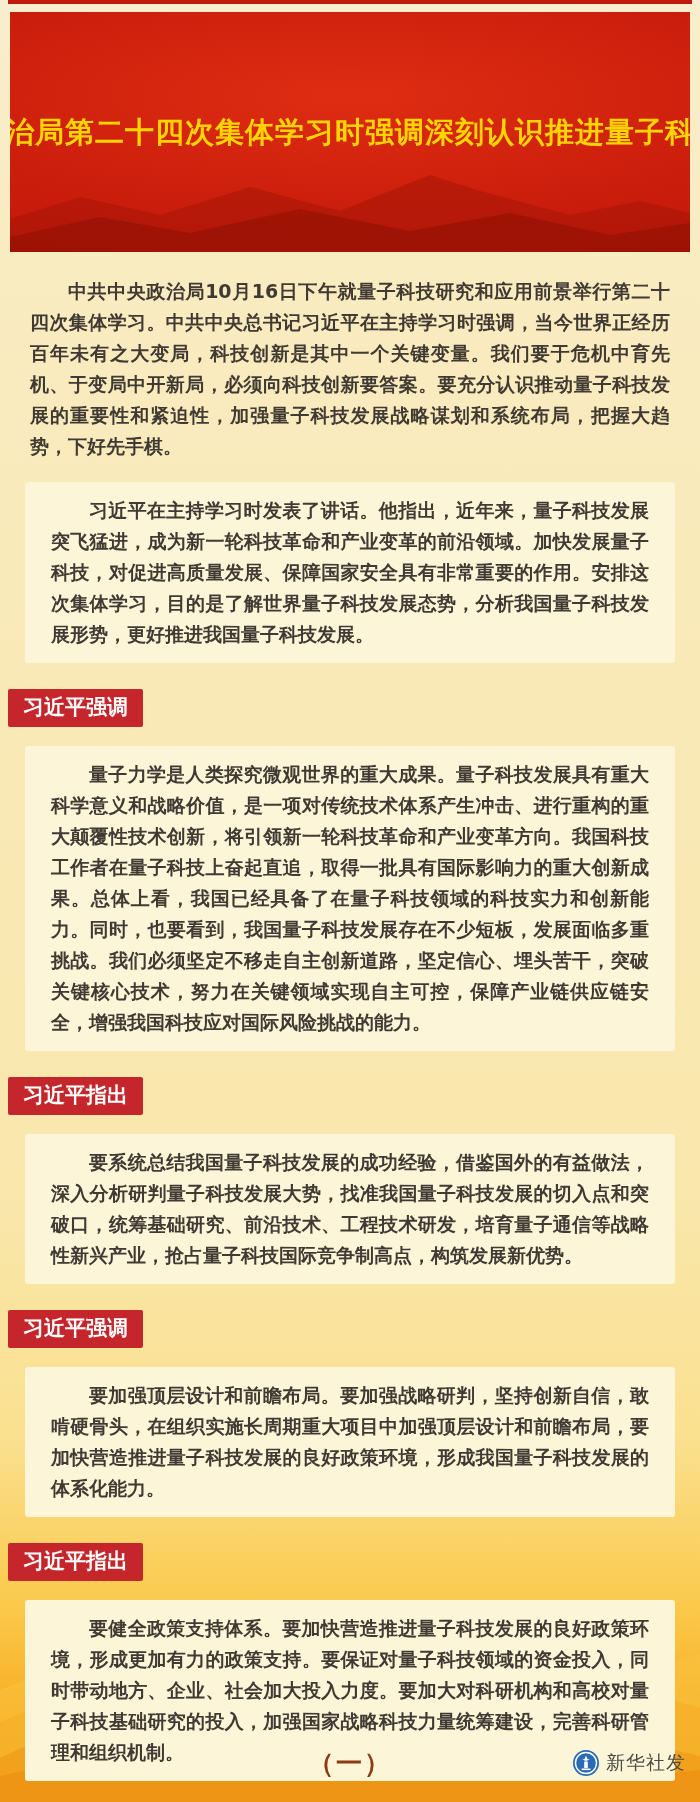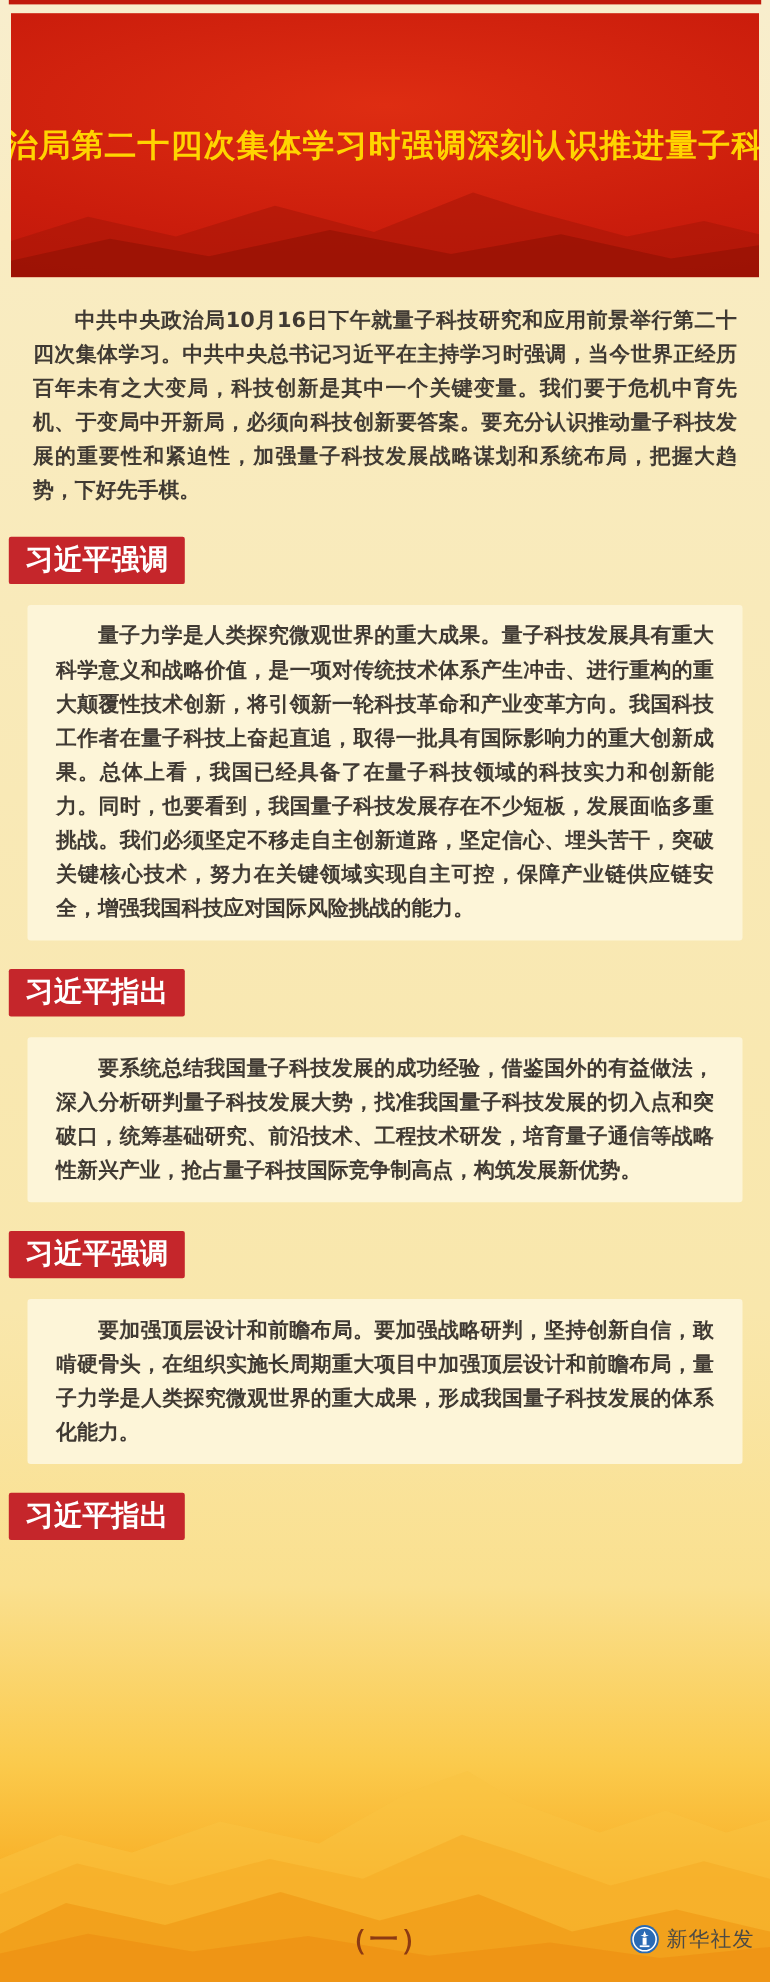--- a/index.html
+++ b/index.html
@@ -38,21 +38,21 @@
     text-align:justify;text-indent:2em;margin:0;
   }
   .p-plain{margin:24px 30px 0 30px;}
   .box{
     margin:20px 25px 0 25px;background:#fdf5d8;border-radius:3px;
     padding:13px 26px;
   }
   .section{margin-top:26px;}
   .badge{
     display:inline-block;margin-left:8px;background:#c5262b;color:#ffffff;
-    font-size:26px;font-weight:bold;line-height:1;padding:8px 15px 9px 15px;
+    font-size:21px;font-weight:bold;line-height:1;padding:8px 15px 9px 15px;
     border-radius:2px;
   }
   .section .box{margin-top:19px;}
   .mountains{
     position:absolute;left:0;bottom:0;width:700px;height:230px;z-index:0;
   }
   .footer{
     position:absolute;left:0;bottom:20px;width:700px;height:40px;z-index:3;
   }
   .page-number{
@@ -85,44 +85,50 @@
       <path d="M0,80 L90,60 L180,76 L290,52 L400,74 L500,56 L600,78 L680,66 L680,95 L0,95 Z" fill="#8f1004" opacity="0.6"></path>
     </svg>
     <div class="banner-line">习近平在中央政治局第二十四次集体学习时强调</div>
     <div class="banner-line">深刻认识推进量子科技发展重大意义</div>
   </div>
 
   <div class="content">
 
     <p class="para p-plain">中共中央政治局10月16日下午就量子科技研究和应用前景举行第二十四次集体学习。中共中央总书记习近平在主持学习时强调，当今世界正经历百年未有之大变局，科技创新是其中一个关键变量。我们要于危机中育先机、于变局中开新局，必须向科技创新要答案。要充分认识推动量子科技发展的重要性和紧迫性，加强量子科技发展战略谋划和系统布局，把握大趋势，下好先手棋。</p>
 
+    <div class="box">
+      <p class="para">习近平在主持学习时发表了讲话。他指出，近年来，量子科技发展突飞猛进，成为新一轮科技革命和产业变革的前沿领域。加快发展量子科技，对促进高质量发展、保障国家安全具有非常重要的作用。安排这次集体学习，目的是了解世界量子科技发展态势，分析我国量子科技发展形势，更好推进我国量子科技发展。</p>
+    </div>
 
     <div class="section">
       <div class="badge">习近平强调</div>
       <div class="box">
         <p class="para">量子力学是人类探究微观世界的重大成果。量子科技发展具有重大科学意义和战略价值，是一项对传统技术体系产生冲击、进行重构的重大颠覆性技术创新，将引领新一轮科技革命和产业变革方向。我国科技工作者在量子科技上奋起直追，取得一批具有国际影响力的重大创新成果。总体上看，我国已经具备了在量子科技领域的科技实力和创新能力。同时，也要看到，我国量子科技发展存在不少短板，发展面临多重挑战。我们必须坚定不移走自主创新道路，坚定信心、埋头苦干，突破关键核心技术，努力在关键领域实现自主可控，保障产业链供应链安全，增强我国科技应对国际风险挑战的能力。</p>
       </div>
     </div>
 
     <div class="section">
       <div class="badge">习近平指出</div>
       <div class="box">
         <p class="para">要系统总结我国量子科技发展的成功经验，借鉴国外的有益做法，深入分析研判量子科技发展大势，找准我国量子科技发展的切入点和突破口，统筹基础研究、前沿技术、工程技术研发，培育量子通信等战略性新兴产业，抢占量子科技国际竞争制高点，构筑发展新优势。</p>
       </div>
     </div>
 
     <div class="section">
       <div class="badge">习近平强调</div>
       <div class="box">
-        <p class="para">要加强顶层设计和前瞻布局。要加强战略研判，坚持创新自信，敢啃硬骨头，在组织实施长周期重大项目中加强顶层设计和前瞻布局，量子力学是人类探究微观世界的重大成果，形成我国量子科技发展的体系化能力。</p>
+        <p class="para">要加强顶层设计和前瞻布局。要加强战略研判，坚持创新自信，敢啃硬骨头，在组织实施长周期重大项目中加强顶层设计和前瞻布局，要加快营造推进量子科技发展的良好政策环境，形成我国量子科技发展的体系化能力。</p>
       </div>
     </div>
 
     <div class="section">
       <div class="badge">习近平指出</div>
+      <div class="box">
+        <p class="para">要健全政策支持体系。要加快营造推进量子科技发展的良好政策环境，形成更加有力的政策支持。要保证对量子科技领域的资金投入，同时带动地方、企业、社会加大投入力度。要加大对科研机构和高校对量子科技基础研究的投入，加强国家战略科技力量统筹建设，完善科研管理和组织机制。</p>
+      </div>
     </div>
 
   </div>
 
   <div class="footer">
     <div class="page-number">（一）</div>
     <div class="credit">
       <svg class="credit-logo" viewBox="0 0 26 26" aria-hidden="true">
         <circle cx="13" cy="13" r="13" fill="#2a6bb5"></circle>
         <circle cx="13" cy="13" r="10.5" fill="none" stroke="#ffffff" stroke-width="1.4"></circle>

